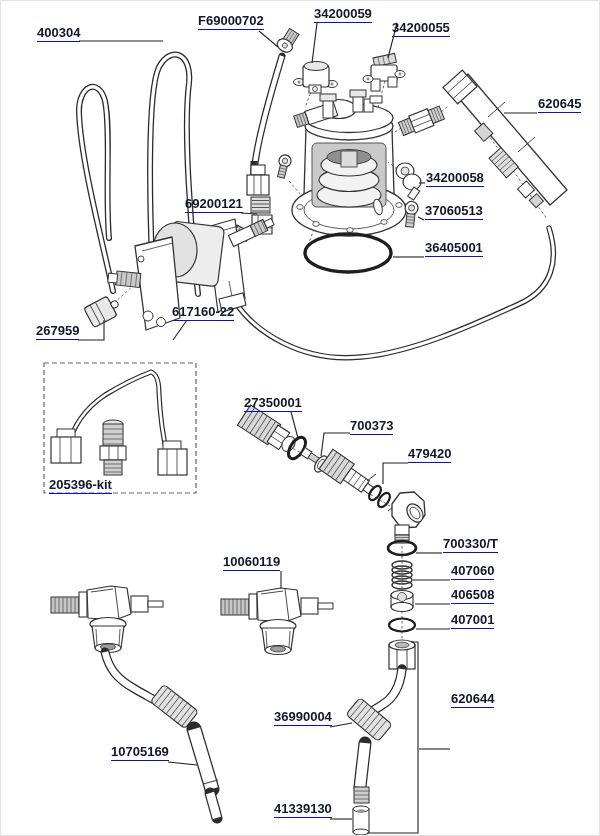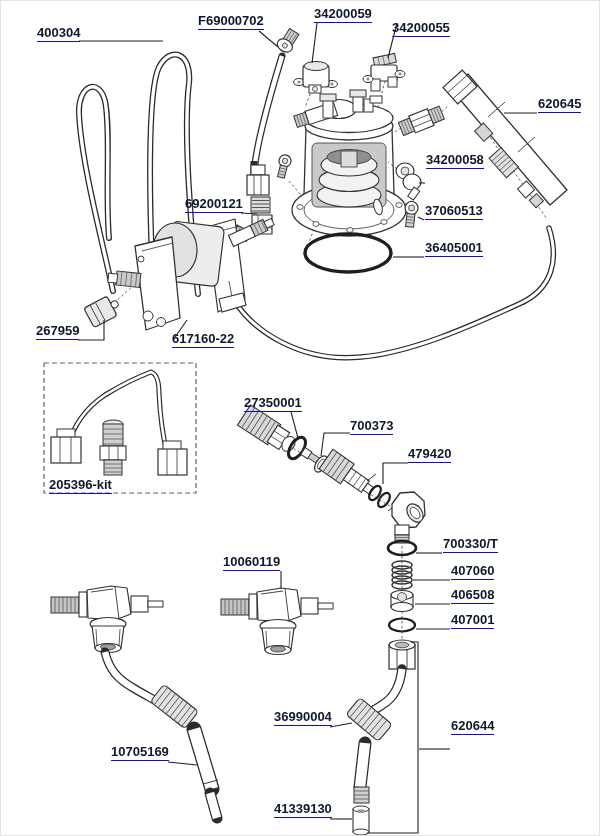--- a/index.html
+++ b/index.html
@@ -373,33 +373,33 @@
     <path d="M329,818 L351,818"></path>
     <path d="M410,641 H417 V832 H366"></path>
   </g>
 </svg>
 
 <div class="lbl" style="left:36px;top:25px">400304</div>
 <div class="lbl" style="left:197px;top:13px">F69000702</div>
 <div class="lbl" style="left:313px;top:6px">34200059</div>
 <div class="lbl" style="left:391px;top:20px">34200055</div>
 <div class="lbl" style="left:537px;top:96px">620645</div>
-<div class="lbl" style="left:425px;top:152px">34200058</div>
+<div class="lbl" style="left:425px;top:170px">34200058</div>
 <div class="lbl" style="left:424px;top:203px">37060513</div>
 <div class="lbl" style="left:424px;top:240px">36405001</div>
 <div class="lbl" style="left:184px;top:196px">69200121</div>
 <div class="lbl" style="left:35px;top:323px">267959</div>
-<div class="lbl" style="left:171px;top:331px">617160-22</div>
+<div class="lbl" style="left:171px;top:304px">617160-22</div>
 <div class="lbl" style="left:48px;top:477px">205396-kit</div>
 <div class="lbl" style="left:243px;top:395px">27350001</div>
 <div class="lbl" style="left:349px;top:418px">700373</div>
 <div class="lbl" style="left:407px;top:446px">479420</div>
 <div class="lbl" style="left:442px;top:536px">700330/T</div>
 <div class="lbl" style="left:450px;top:563px">407060</div>
 <div class="lbl" style="left:450px;top:587px">406508</div>
 <div class="lbl" style="left:450px;top:612px">407001</div>
 <div class="lbl" style="left:222px;top:554px">10060119</div>
 <div class="lbl" style="left:110px;top:744px">10705169</div>
 <div class="lbl" style="left:273px;top:709px">36990004</div>
-<div class="lbl" style="left:450px;top:718px">620644</div>
+<div class="lbl" style="left:450px;top:691px">620644</div>
 <div class="lbl" style="left:273px;top:801px">41339130</div>
 
 </div>
 
 </body></html>

